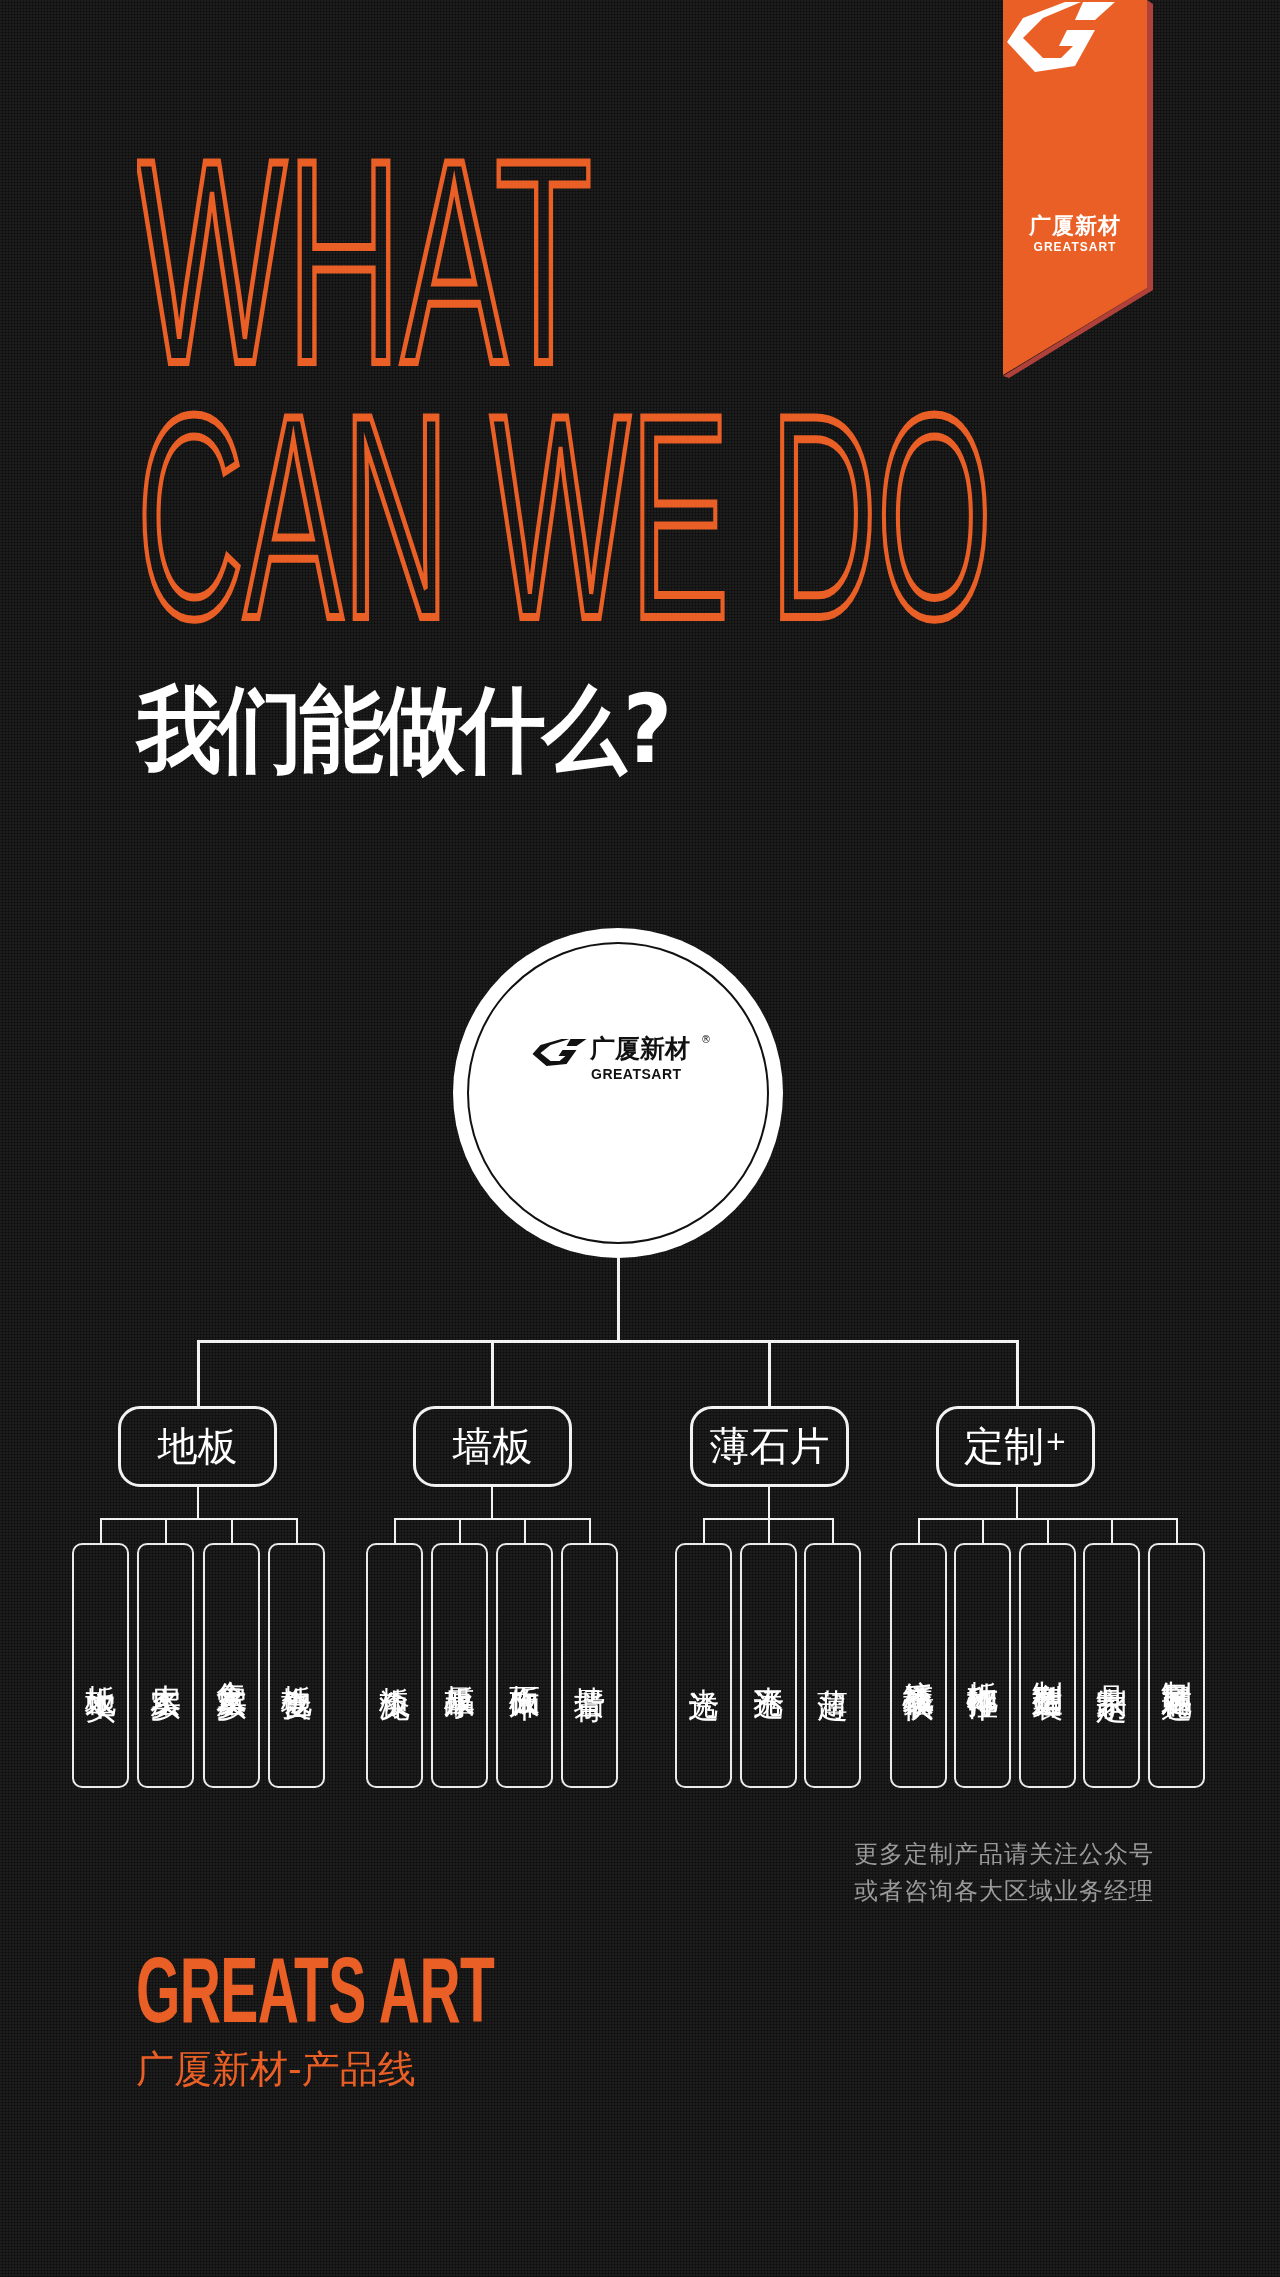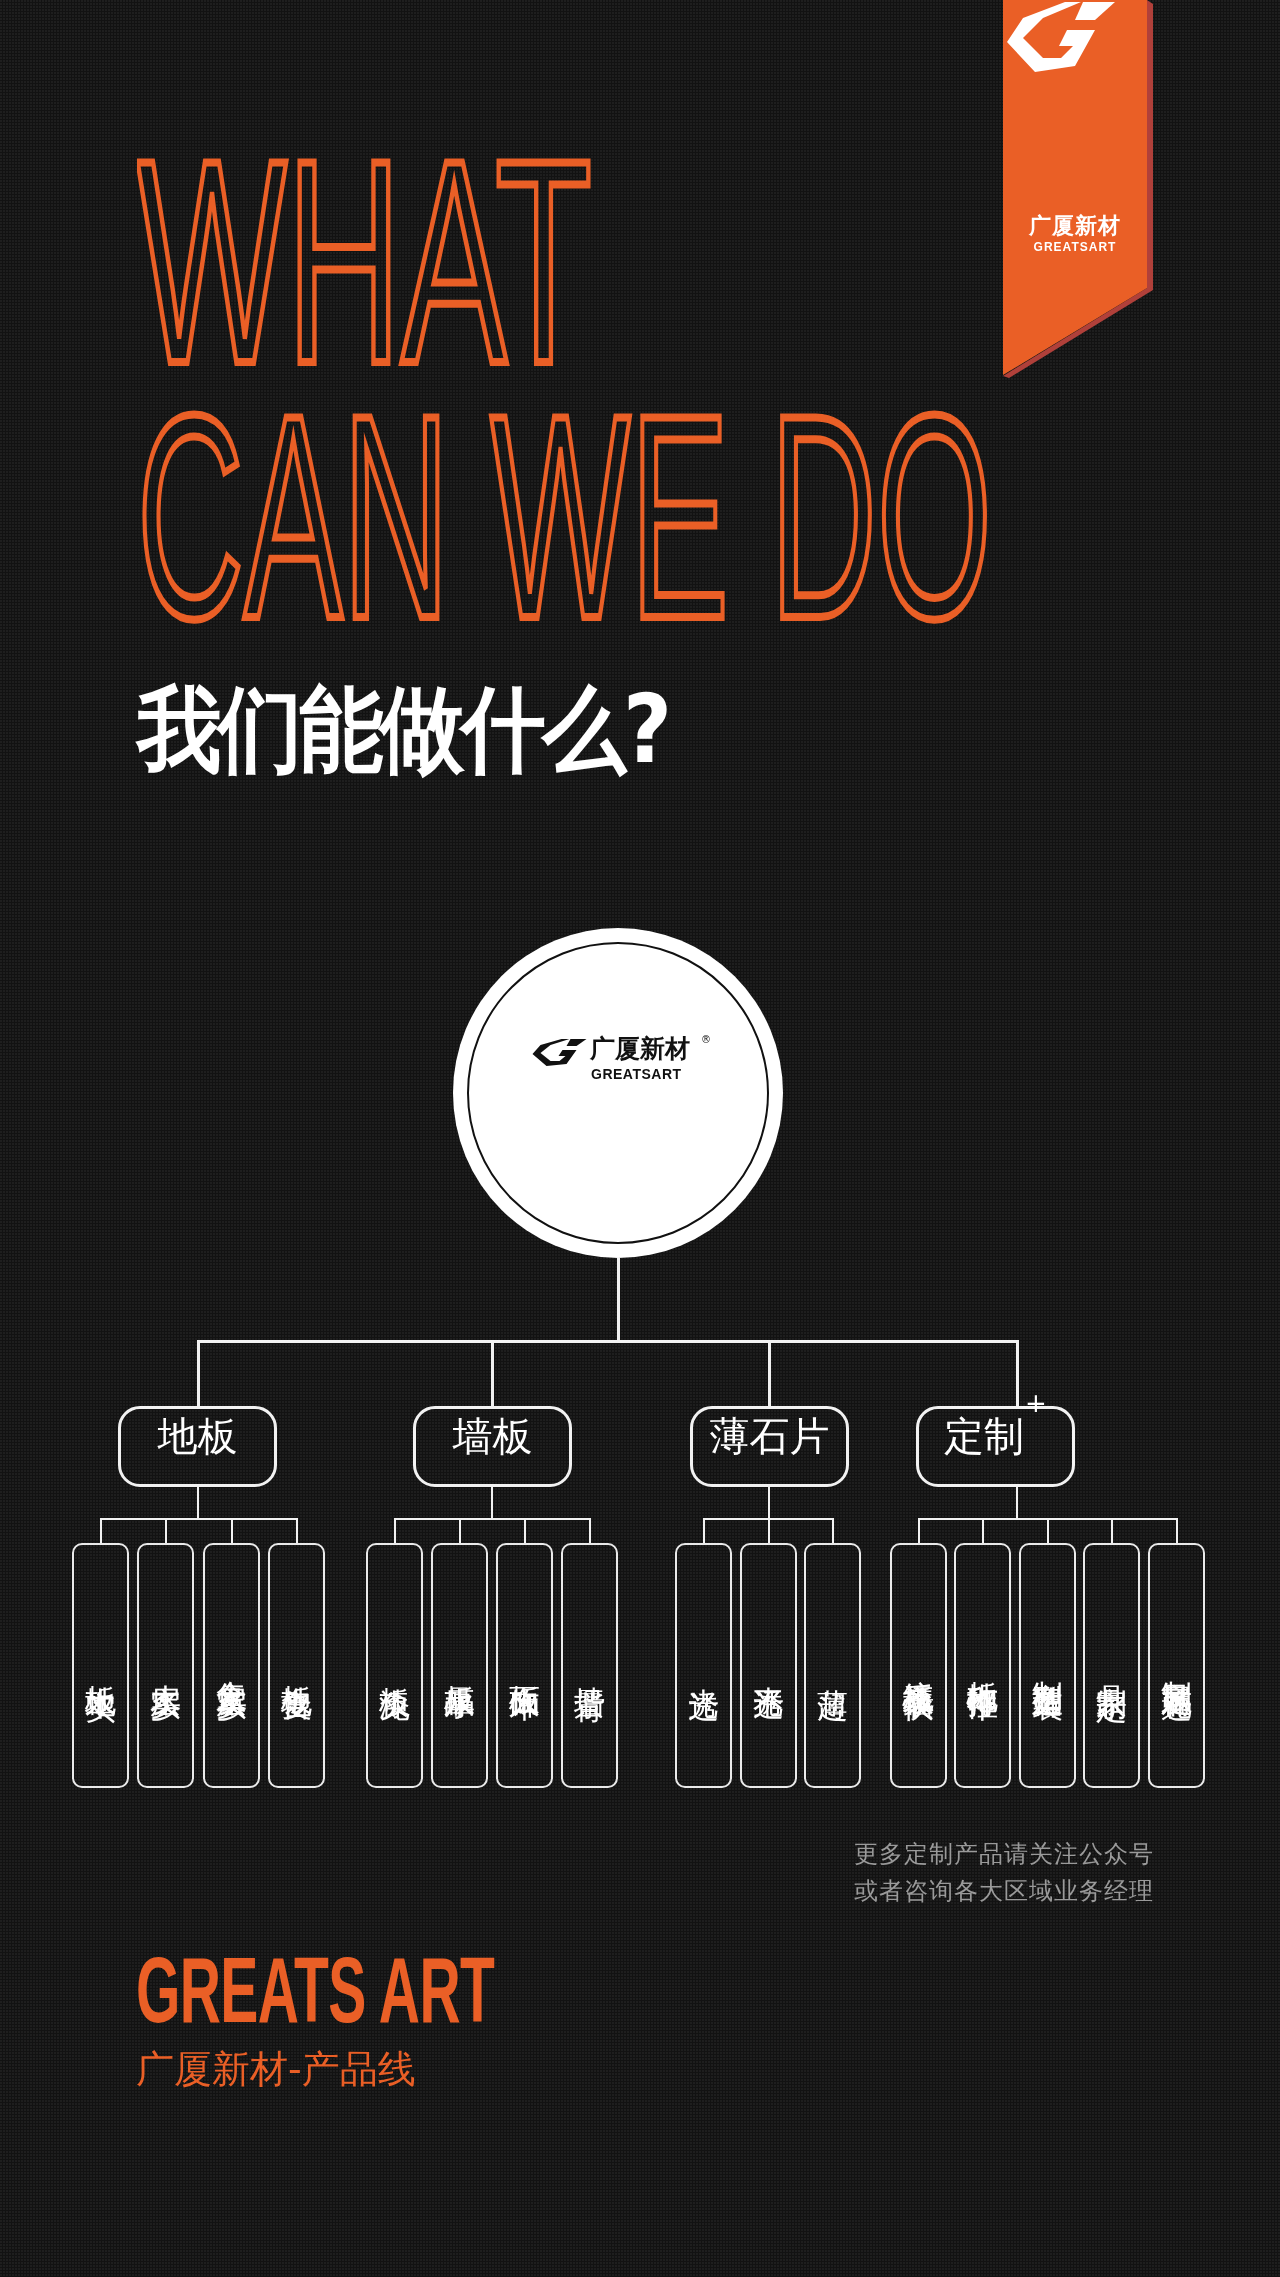--- a/index.html
+++ b/index.html
@@ -41,21 +41,21 @@
     color: #111; letter-spacing: 0.5px; font-family: "Liberation Sans", sans-serif; line-height: 16px; }
   .circle-title { position: absolute; left: 0; right: 0; top: 174px; text-align: center;
     font-size: 46px; color: #111; line-height: 56px; font-weight: normal; }
 
   
   .line { position: absolute; background: #f2f2f2; }
 
   
   .cat { position: absolute; top: 1406px; width: 159px; height: 81px; box-sizing: border-box;
     border: 3px solid #f2f2f2; border-radius: 22px; color: #fff; font-size: 40px;
-    display: flex; justify-content: center; cursor: pointer; }
+    display: flex; align-items: center; justify-content: center; cursor: pointer; }
   .cat sup { font-size: 26px; line-height: 0; position: relative; top: -6px; margin-left: 1px; }
 
   
   .leaf { position: absolute; top: 1543px; width: 57px; height: 245px; box-sizing: border-box;
     border: 2px solid #eaeaea; border-radius: 10px; color: #fff; font-size: 31px;
     display: flex; align-items: center; justify-content: center; cursor: pointer; }
   .leaf span { writing-mode: vertical-rl; text-orientation: upright; letter-spacing: -2px;
     line-height: 1; }
 
   .note { left: 854px; top: 1836px; color: #9a9a9a; font-size: 24px; line-height: 37px;
@@ -115,21 +115,21 @@
 
 <div class="cat" style="left:118px;">
   <span>地板</span>
 </div>
 <div class="cat" style="left:413px;">
   <span>墙板</span>
 </div>
 <div class="cat" style="left:690px;">
   <span>薄石片</span>
 </div>
-<div class="cat" style="left:916px;">
+<div class="cat" style="left:936px;">
   <span>定制</span>
     <sup>+</sup>
 </div>
 
 <div class="line" style="left:197px; top:1487px; width:2px; height:32px;"></div>
 <div class="line" style="left:100px; top:1518px; width:198px; height:2px;"></div>
 <div class="line" style="left:100px; top:1518px; width:2px; height:26px;"></div>
 <div class="line" style="left:165px; top:1518px; width:2px; height:26px;"></div>
 <div class="line" style="left:231px; top:1518px; width:2px; height:26px;"></div>
 <div class="line" style="left:296px; top:1518px; width:2px; height:26px;"></div>

